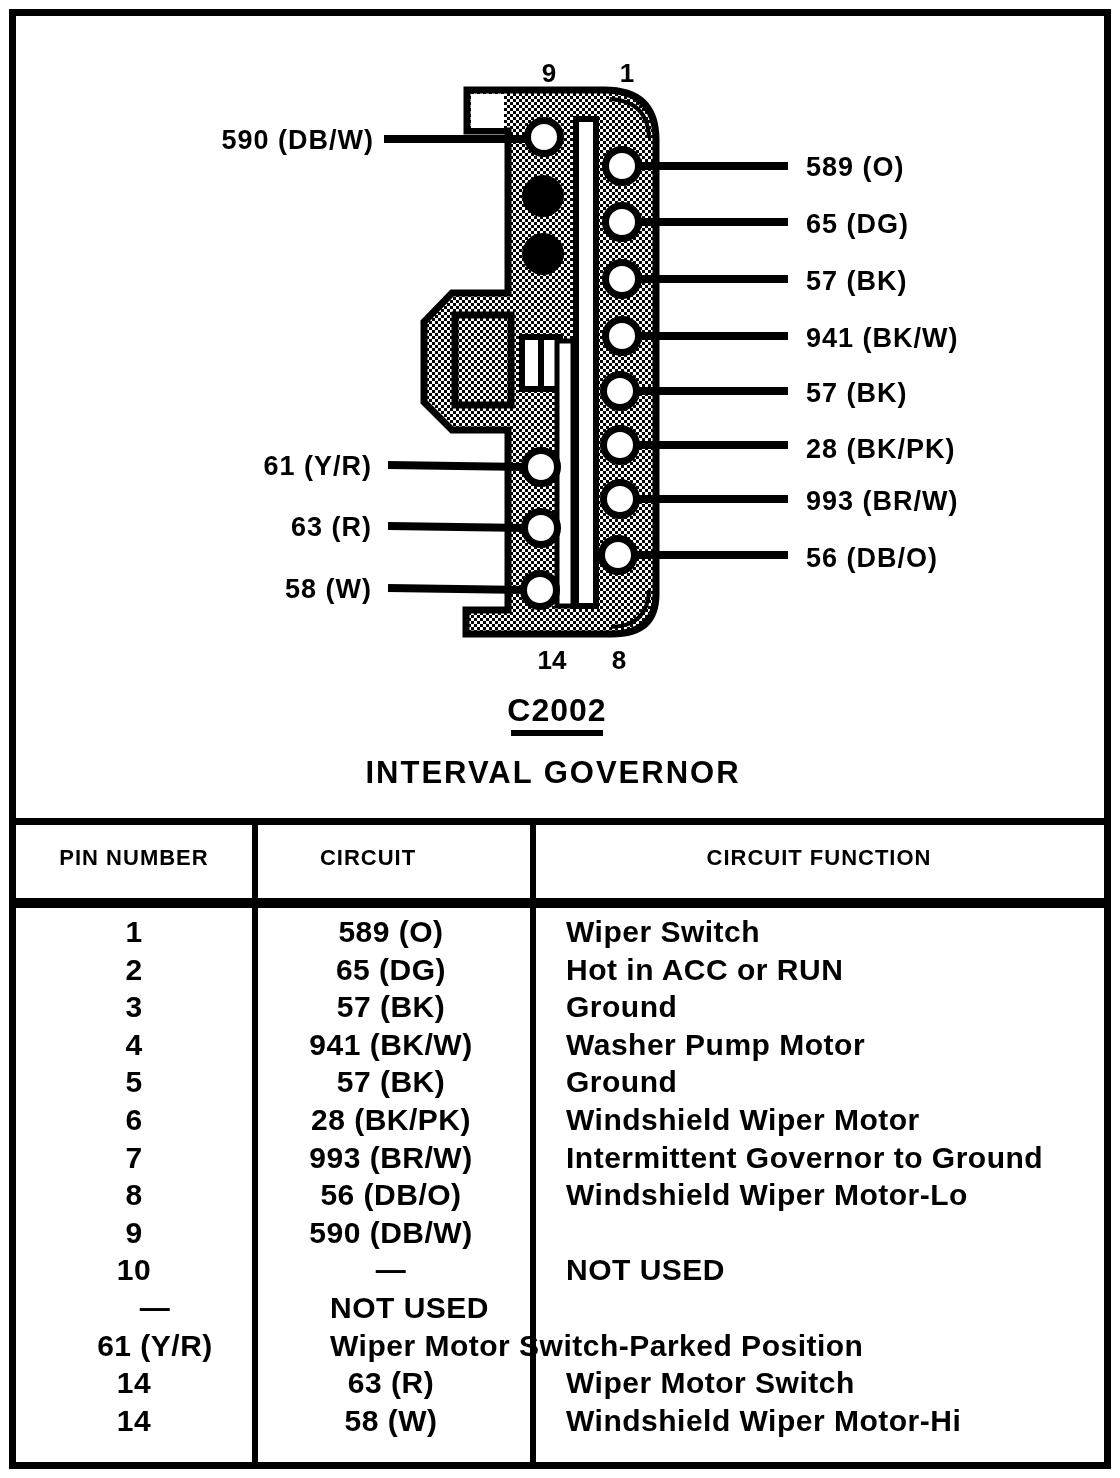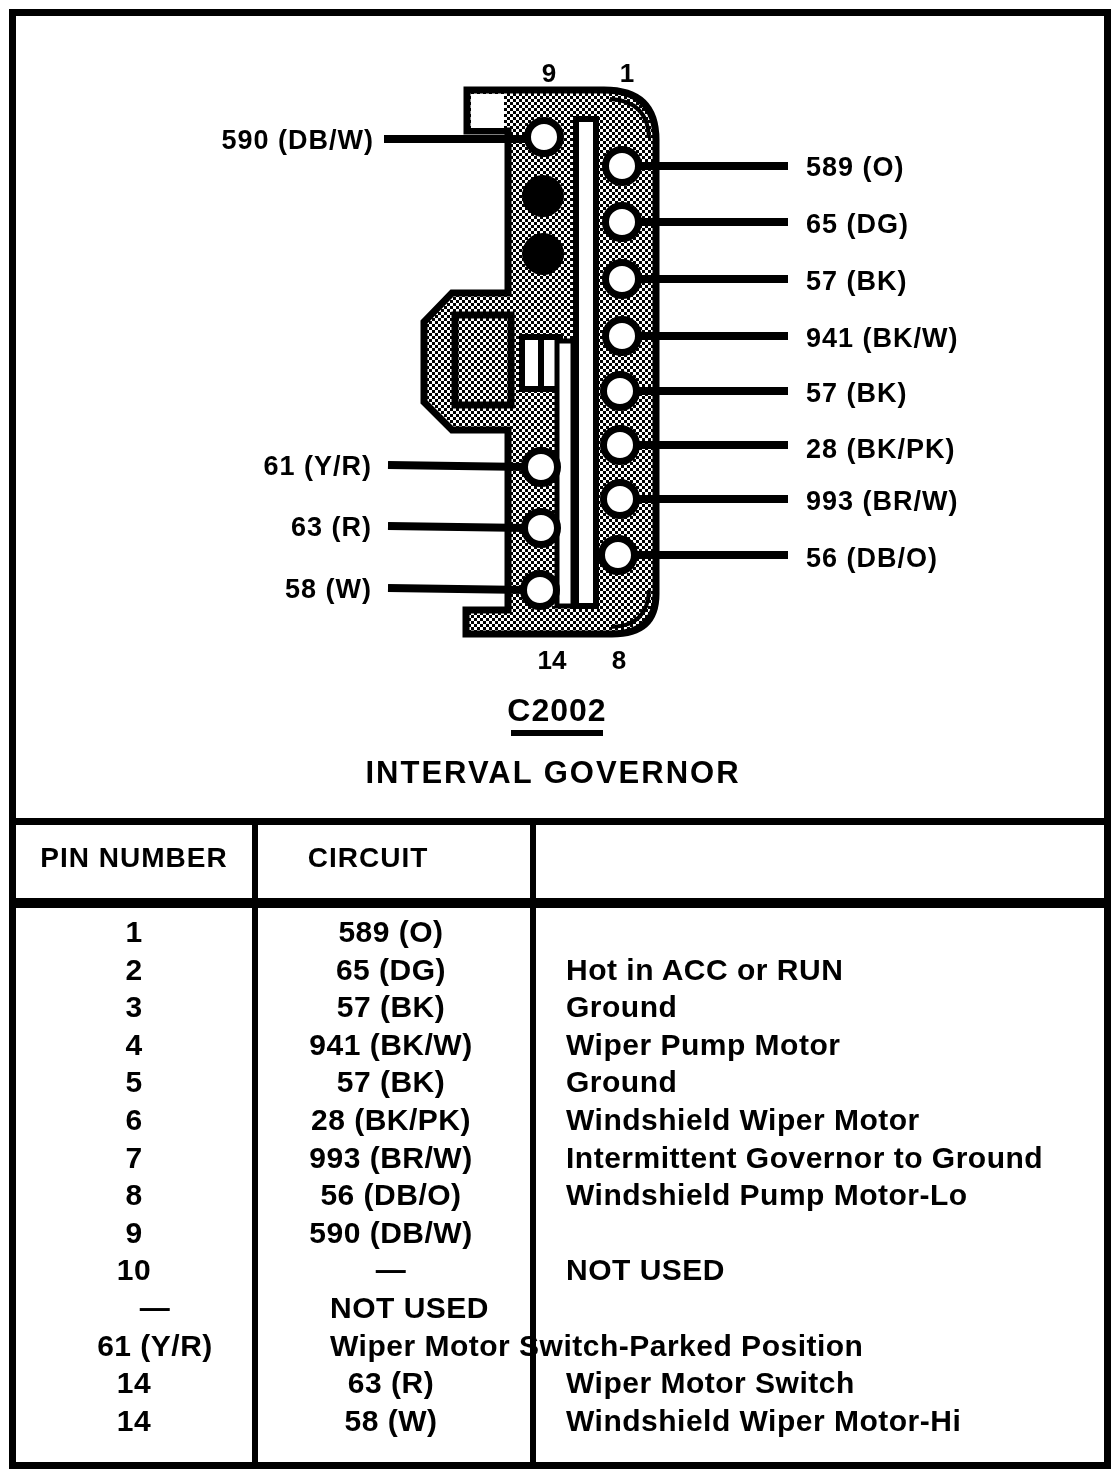--- a/index.html
+++ b/index.html
@@ -16,21 +16,21 @@
   svg text{font-family:"Liberation Sans",sans-serif;font-weight:700;fill:#000;}
   .lbl{font-size:27px;letter-spacing:1px;}
   .pinnum{font-size:26px;}
   .conn-id{font-size:32px;letter-spacing:1px;}
   .conn-name{font-size:31px;letter-spacing:2px;}
 
   
   .t-line{position:absolute;background:#000;}
   .hdr-cell{
     position:absolute;top:838px;height:40px;line-height:40px;
-    font-size:28px;font-weight:700;text-align:center;letter-spacing:1px;
+    font-size:22px;font-weight:700;text-align:center;letter-spacing:1px;
   }
   .rows{
     position:absolute;left:16px;top:913px;width:1086px;
   }
   .trow{display:flex;height:37.6px;line-height:37.6px;font-size:30px;font-weight:700;letter-spacing:0.5px;}
   .cell{white-space:nowrap;}
   .c-pin{width:236px;text-align:center;}
   .c-circuit{width:278px;text-align:center;}
   .c-function{margin-left:36px;flex:1;text-align:left;}
 </style>
@@ -123,60 +123,62 @@
 
   <div class="t-line" style="left:9px;top:818px;width:1102px;height:7px;"></div>
 
   <div class="t-line" style="left:9px;top:898px;width:1102px;height:10px;"></div>
 
   <div class="t-line" style="left:252px;top:818px;width:6px;height:644px;"></div>
   <div class="t-line" style="left:530px;top:818px;width:6px;height:644px;"></div>
 
   <div class="hdr-cell" style="left:16px;width:236px;">PIN NUMBER</div>
   <div class="hdr-cell" style="left:258px;width:220px;">CIRCUIT</div>
+  <div class="hdr-cell" style="left:536px;width:566px;">CIRCUIT FUNCTION</div>
 
   <div class="rows">
       <div class="trow">
         <div class="cell c-pin">1</div>
         <div class="cell c-circuit">589 (O)</div>
+        <div class="cell c-function">Wiper Switch</div>
       </div>
       <div class="trow">
         <div class="cell c-pin">2</div>
         <div class="cell c-circuit">65 (DG)</div>
         <div class="cell c-function">Hot in ACC or RUN</div>
       </div>
       <div class="trow">
         <div class="cell c-pin">3</div>
         <div class="cell c-circuit">57 (BK)</div>
         <div class="cell c-function">Ground</div>
       </div>
       <div class="trow">
         <div class="cell c-pin">4</div>
         <div class="cell c-circuit">941 (BK/W)</div>
-        <div class="cell c-function">Wiper Pump Motor</div>
+        <div class="cell c-function">Washer Pump Motor</div>
       </div>
       <div class="trow">
         <div class="cell c-pin">5</div>
         <div class="cell c-circuit">57 (BK)</div>
         <div class="cell c-function">Ground</div>
       </div>
       <div class="trow">
         <div class="cell c-pin">6</div>
         <div class="cell c-circuit">28 (BK/PK)</div>
         <div class="cell c-function">Windshield Wiper Motor</div>
       </div>
       <div class="trow">
         <div class="cell c-pin">7</div>
         <div class="cell c-circuit">993 (BR/W)</div>
         <div class="cell c-function">Intermittent Governor to Ground</div>
       </div>
       <div class="trow">
         <div class="cell c-pin">8</div>
         <div class="cell c-circuit">56 (DB/O)</div>
-        <div class="cell c-function">Windshield Pump Motor-Lo</div>
+        <div class="cell c-function">Windshield Wiper Motor-Lo</div>
       </div>
       <div class="trow">
         <div class="cell c-pin">9</div>
         <div class="cell c-circuit">590 (DB/W)</div>
       </div>
       <div class="trow">
         <div class="cell c-pin">10</div>
         <div class="cell c-circuit">—</div>
         <div class="cell c-function">NOT USED</div>
       </div>

